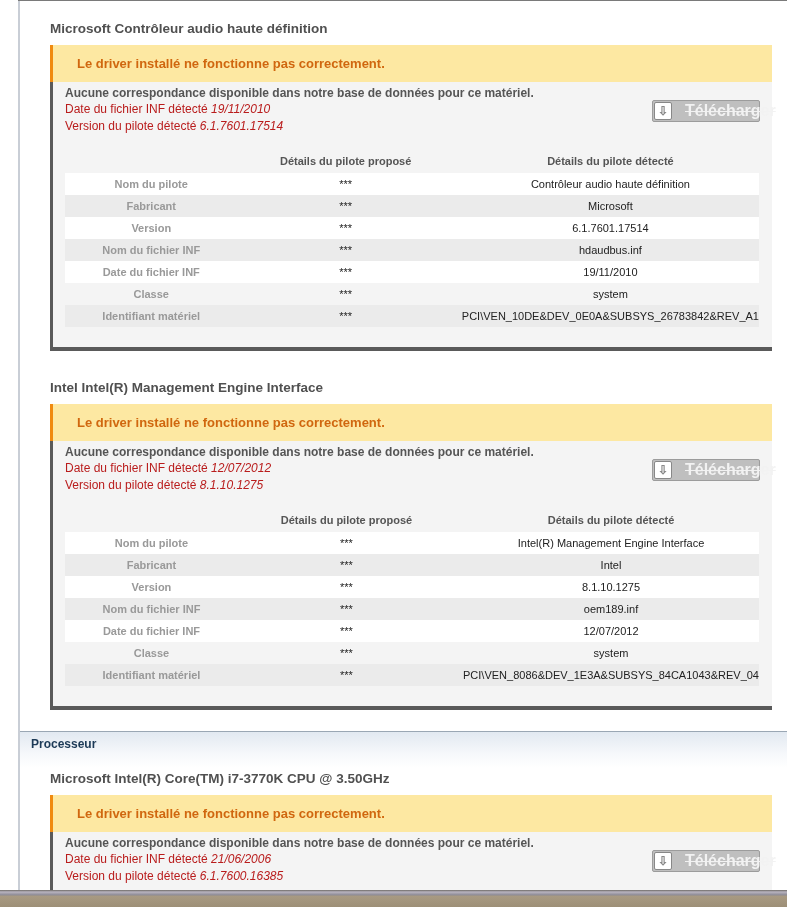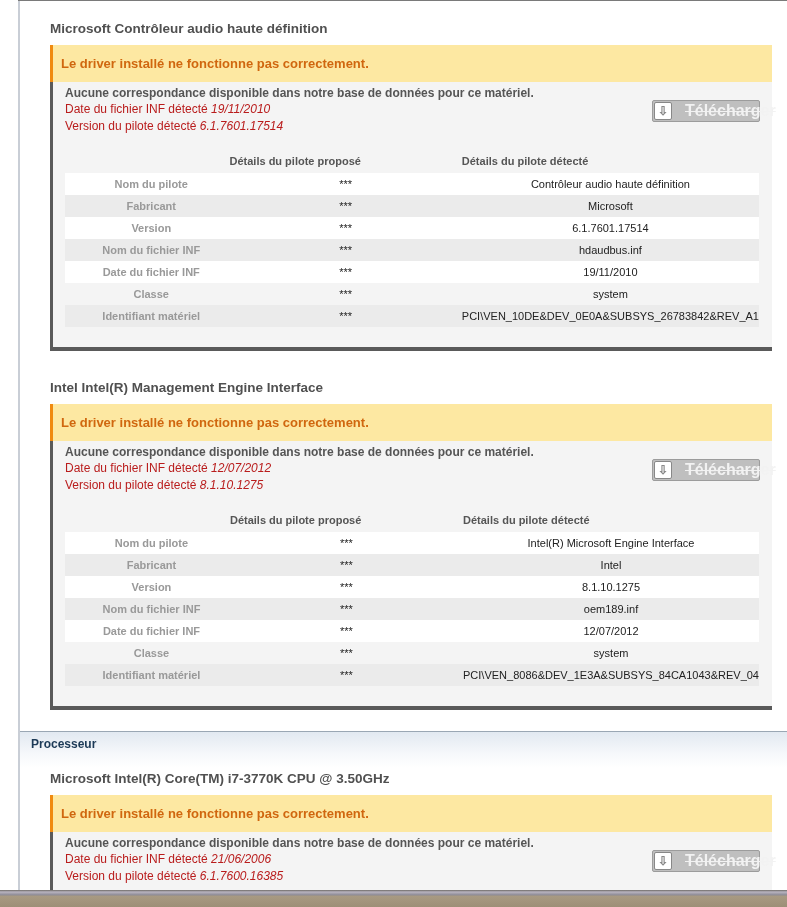--- a/index.html
+++ b/index.html
@@ -14,21 +14,21 @@
     box-sizing: border-box;
   }
   .left-edge { position: absolute; left: 0; top: 0; width: 2px; height: 890px; background: #c9ced6; }
   .right-edge { position: absolute; left: 779px; top: 0; width: 8px; height: 890px; background: linear-gradient(to right, #ffffff 0, #ffffff 2px, #a9bccf 2px, #c6d3e0 100%); }
   .content { position: absolute; left: 0; top: 0; width: 779px; }
 
   .device { position: absolute; left: 32px; width: 722px; }
   .device-title { font-weight: bold; font-size: 13.5px; color: #505050; height: 20px; line-height: 20px; }
   .alert {
     margin-top: 6px; height: 37px; line-height: 37px; background: #fde8a2;
-    border-left: 3px solid #f08a10; padding-left: 8px; font-weight: bold; font-size: 13px; color: #d0670f;
+    border-left: 3px solid #f08a10; padding-left: 24px; font-weight: bold; font-size: 13px; color: #d0670f;
     box-sizing: border-box;
   }
   .panel {
     background: #f4f4f4; border-left: 3px solid #5a5a5a; border-bottom: 4px solid #5a5a5a;
     position: relative; box-sizing: border-box; padding: 3px 0 0 12px;
   }
   .panel.short { border-bottom: none; height: 77px; }
   .nomatch { font-weight: bold; font-size: 12px; color: #555; line-height: 16px; }
   .meta { font-size: 12px; color: #b91c1c; line-height: 17px; }
   .meta i { font-style: italic; }
@@ -40,21 +40,21 @@
   .dl-btn .ico {
     position: absolute; left: 1px; top: 1px; width: 18px; height: 18px; background: #fff;
     border: 1px solid #888; border-radius: 2px; box-sizing: border-box;
     color: #888; font-size: 12px; line-height: 16px; text-align: center; font-weight: bold;
   }
   .dl-btn .lbl {
     position: absolute; left: 32px; top: 0; line-height: 20px; font-size: 16px; font-weight: bold;
     color: #f2f2f2; text-decoration: line-through;
   }
   .tbl { margin-top: 18px; width: 694px; border-collapse: collapse; font-size: 11px; }
-  .tbl th { text-align: left; font-weight: bold; color: #555; font-size: 11px; height: 16px; padding: 0 0 4px 0; }
+  .tbl th { text-align: center; font-weight: bold; color: #555; font-size: 11px; height: 16px; padding: 0 0 4px 0; }
   .tbl td { height: 22px; padding: 0; text-align: center; }
   .tbl td.k { width: 158px; padding-left: 8px; color: #999; font-weight: bold; }
   .tbl td.p { width: 235px; color: #222; }
   .tbl td.d { color: #222; }
   .tbl tr.white td { background: #ffffff; }
   .tbl tr.gray td { background: #ebebeb; }
   .tbl tr.plain td { background: #f4f4f4; }
   .tbl-pad { height: 20px; }
 
   .category {
@@ -151,21 +151,21 @@
         <table class="tbl">
           <tbody>
               <tr>
             <th></th>
             <th>Détails du pilote proposé</th>
             <th>Détails du pilote détecté</th>
           </tr>
           <tr class="white">
                 <td class="k">Nom du pilote</td>
                 <td class="p">***</td>
-                <td class="d">Intel(R) Microsoft Engine Interface</td>
+                <td class="d">Intel(R) Management Engine Interface</td>
               </tr>
           <tr class="gray">
                 <td class="k">Fabricant</td>
                 <td class="p">***</td>
                 <td class="d">Intel</td>
               </tr>
           <tr class="white">
                 <td class="k">Version</td>
                 <td class="p">***</td>
                 <td class="d">8.1.10.1275</td>

